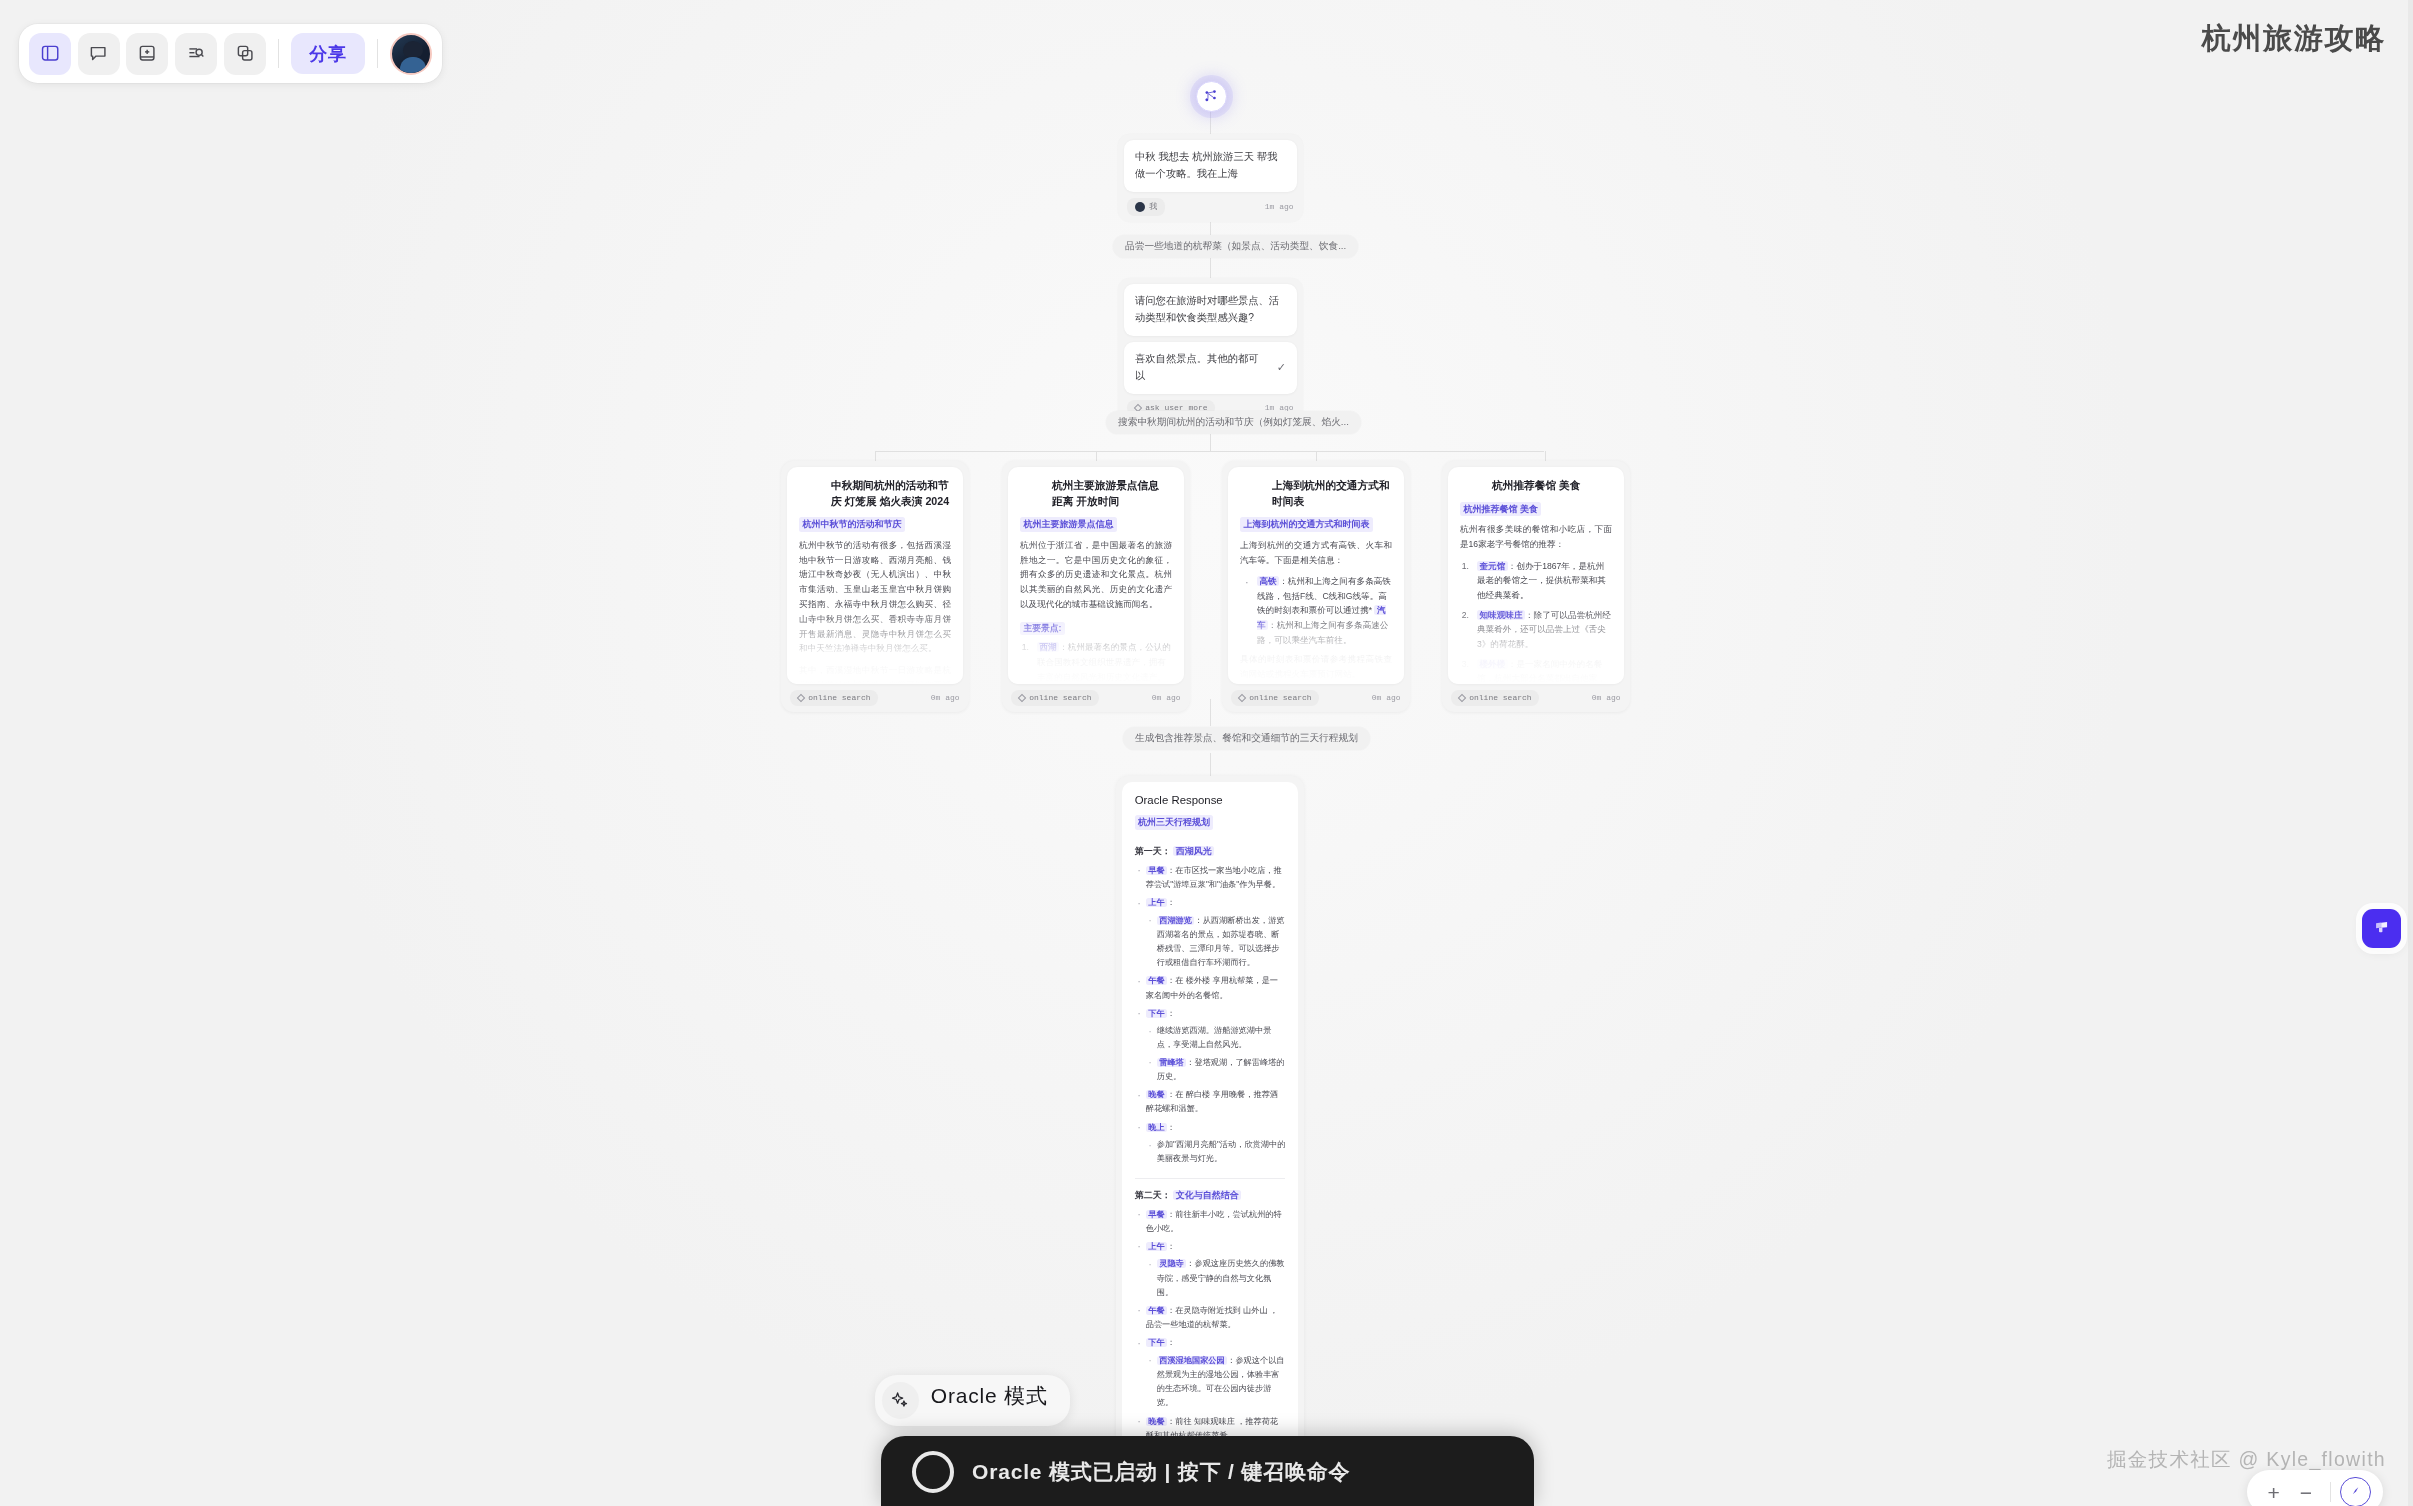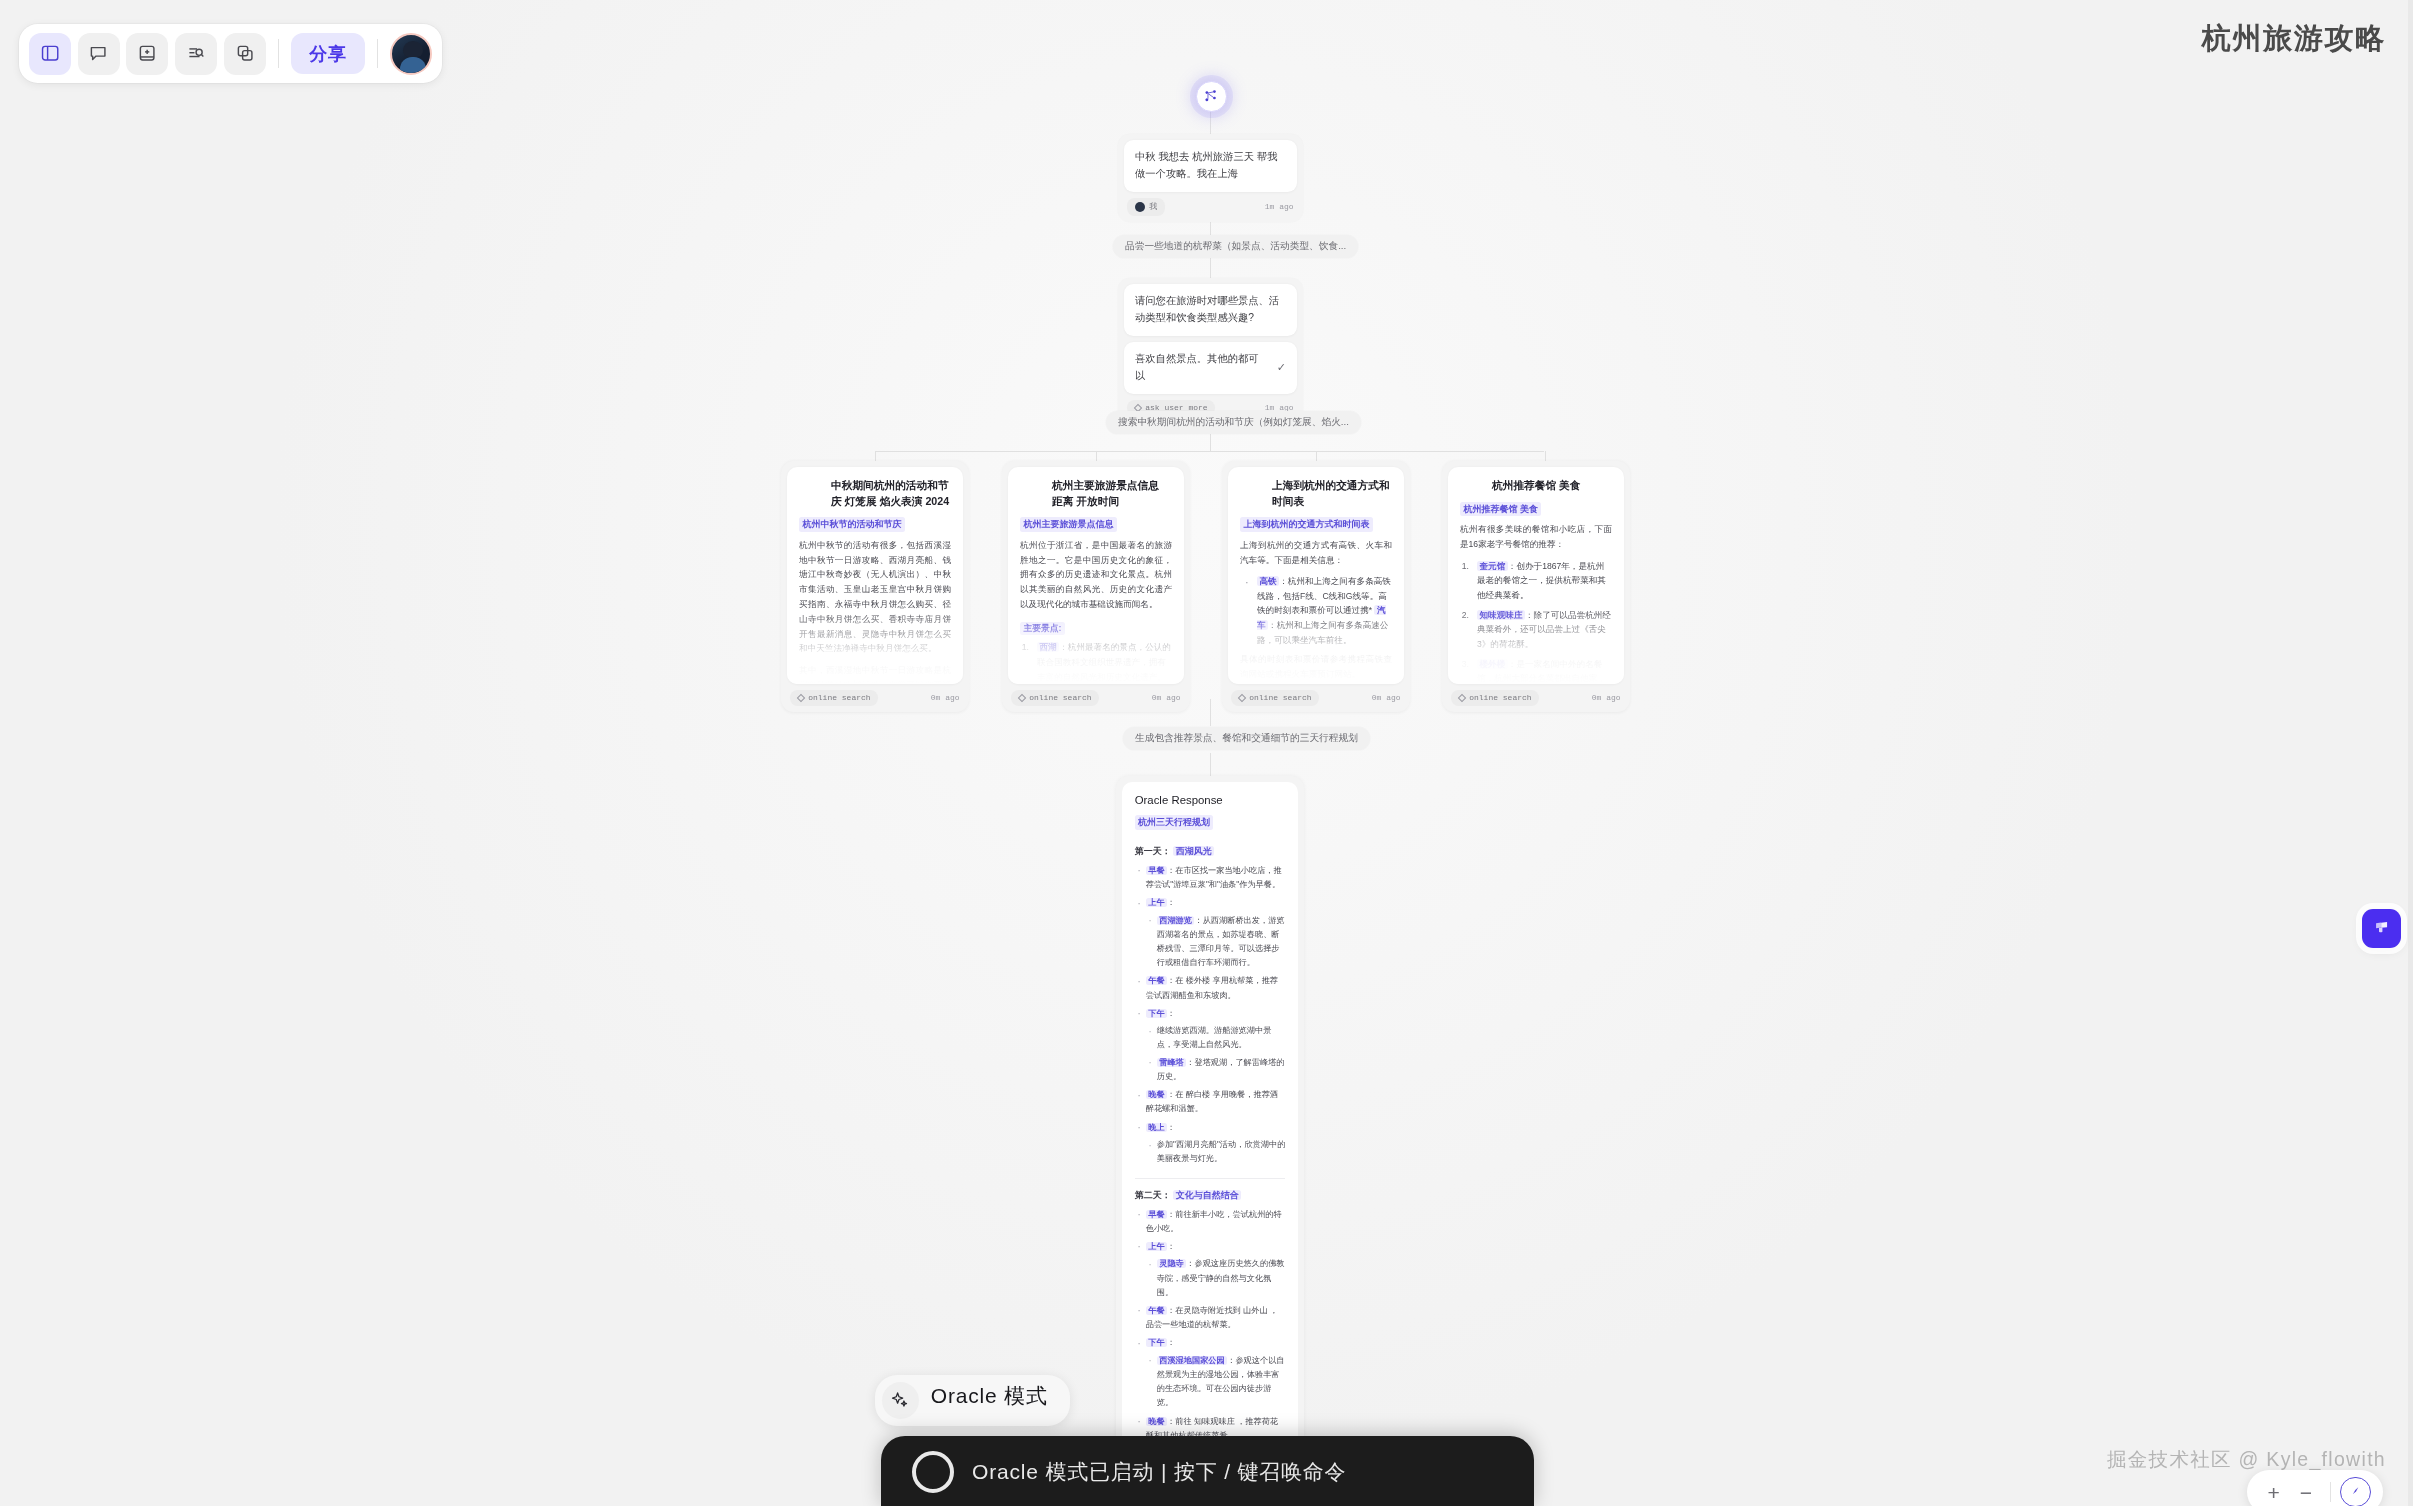--- a/index.html
+++ b/index.html
@@ -317,21 +317,21 @@
     display: flex; align-items: center;
     padding-left: 30.5px;
     z-index: 50;
     box-shadow: 0 -2.5px 20.3px rgba(0,0,0,0.22);
   }
   #toast .ring {
     width: 42px; height: 42px; border-radius: 50%;
     border: 4.2px solid #e9e9e9;
     flex-shrink: 0; margin-right: 18.6px;
   }
-  #toast .txt { font-size: 21px; color: #e9e9e9; letter-spacing: 0.8px; }
+  #toast .txt { font-size: 21px; color: #e9e9e9; letter-spacing: 0.8px; font-weight: bold; }
 
   
   #watermark {
     position: absolute; right: 27px; top: 1446px;
     font-size: 19.5px; color: #b4b4b4;
     letter-spacing: 1.3px;
     z-index: 40;
   }
 
   
@@ -542,21 +542,21 @@
         <span>第一天：</span>
         <span class="dl">西湖风光</span>
       </div>
       <ul class="ora-ul">
         <li><span class="kw">早餐</span><span>：在市区找一家当地小吃店，推荐尝试"游埠豆浆"和"油条"作为早餐。</span></li>
         <li><span class="kw">上午</span><span>：</span>
           <ul>
             <li><span class="kw">西湖游览</span><span>：从西湖断桥出发，游览西湖著名的景点，如苏堤春晓、断桥残雪、三潭印月等。可以选择步行或租借自行车环湖而行。</span></li>
           </ul>
         </li>
-        <li><span class="kw">午餐</span><span>：在 楼外楼 享用杭帮菜，推荐尝试西湖醋鱼和东坡肉。</span></li>
+        <li><span class="kw">午餐</span><span>：在 楼外楼 享用杭帮菜，是一家名闻中外的名餐馆。</span></li>
         <li><span class="kw">下午</span><span>：</span>
           <ul>
             <li><span>继续游览西湖。游船游览湖中景点，享受湖上自然风光。</span></li>
             <li><span class="kw">雷峰塔</span><span>：登塔观湖，了解雷峰塔的历史。</span></li>
           </ul>
         </li>
         <li><span class="kw">晚餐</span><span>：在 醉白楼 享用晚餐，推荐酒醉花螺和温蟹。</span></li>
         <li><span class="kw">晚上</span><span>：</span>
           <ul>
             <li><span>参加"西湖月亮船"活动，欣赏湖中的美丽夜景与灯光。</span></li>

